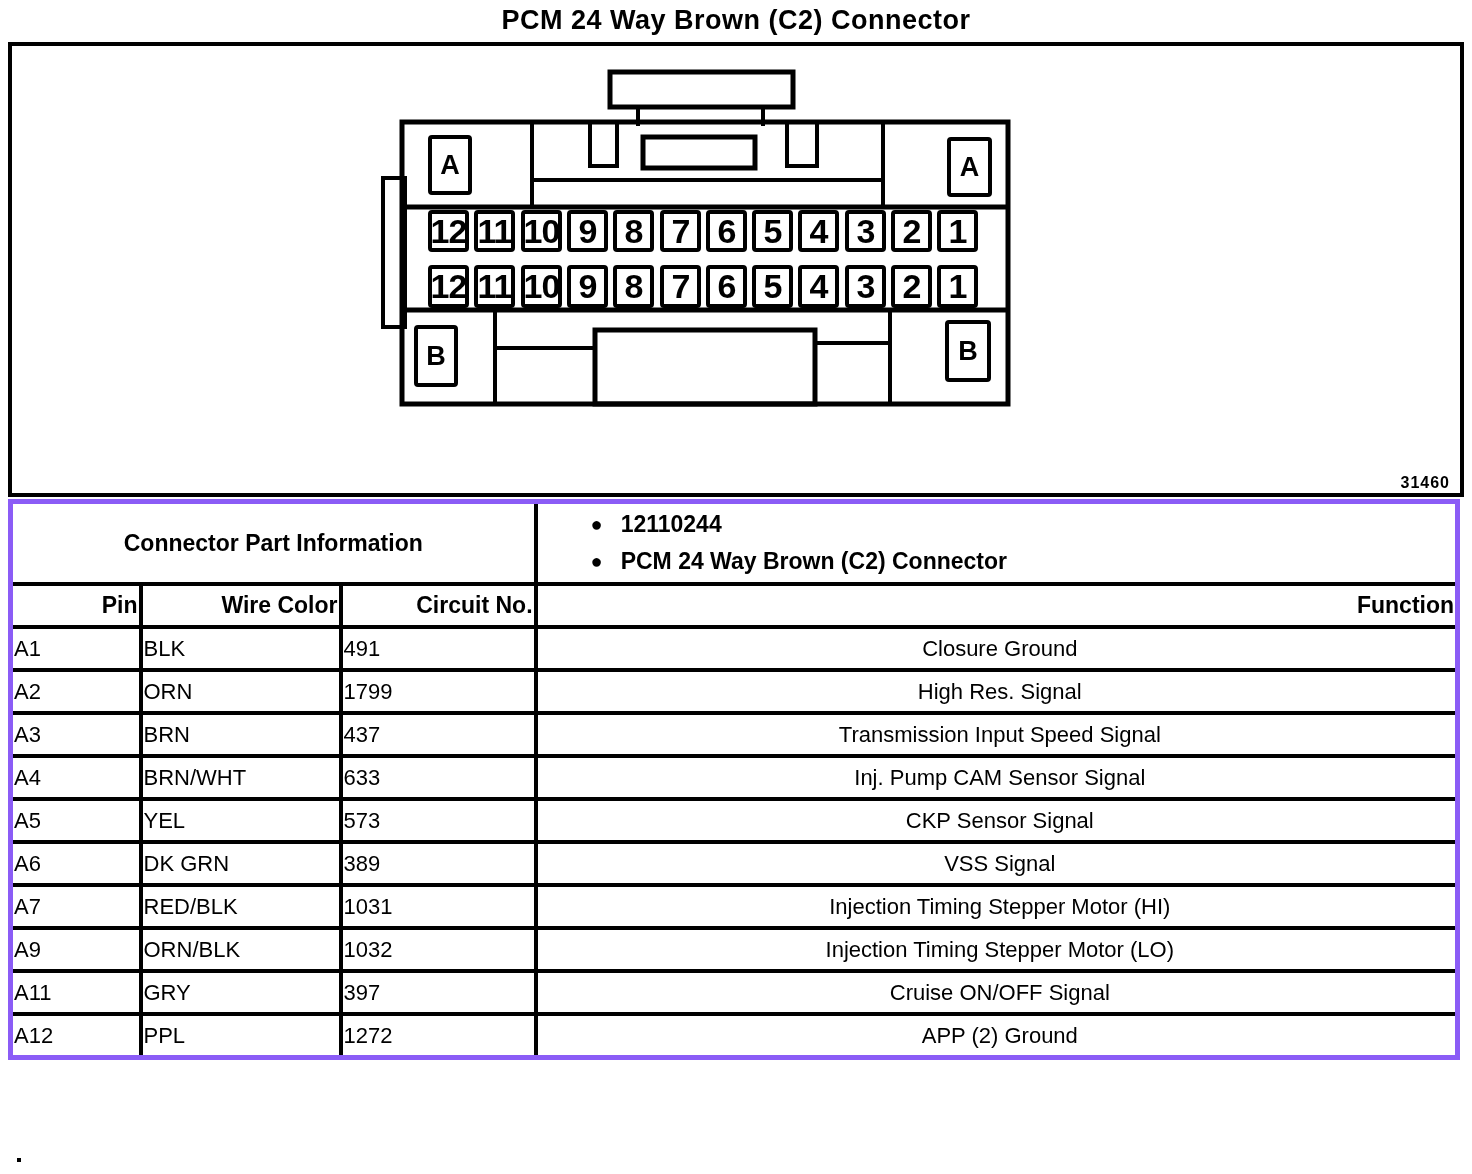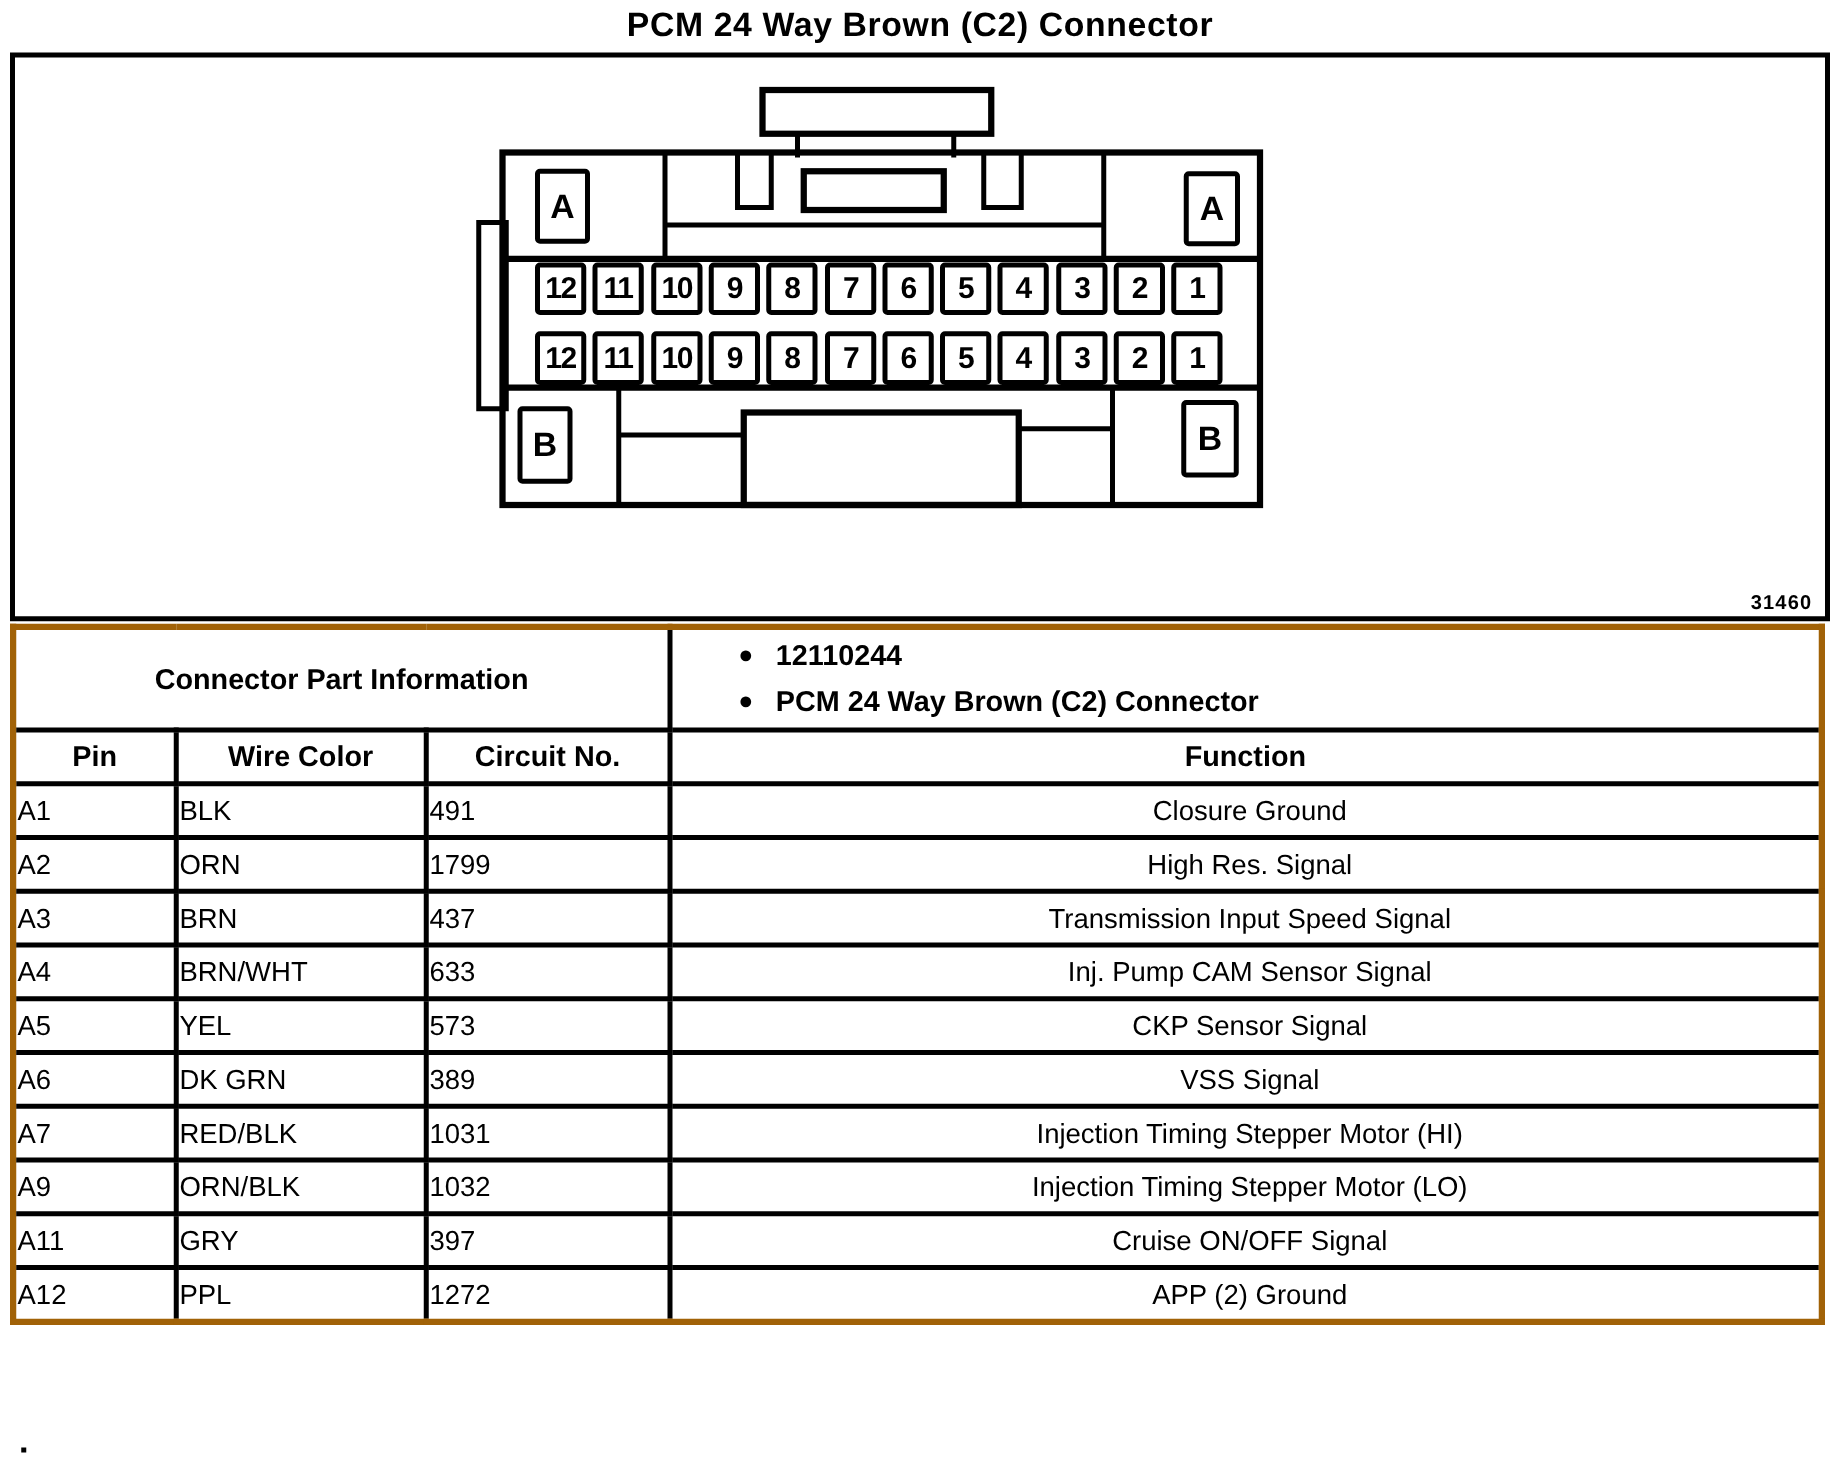--- a/index.html
+++ b/index.html
@@ -23,42 +23,42 @@
     font-weight:bold;font-size:16px;letter-spacing:1px;
   }
   .conn-label{
     position:absolute;border:4px solid #000;border-radius:4px;
     box-sizing:border-box;display:flex;align-items:center;justify-content:center;
     font-weight:bold;font-size:27px;background:#fff;
   }
   .pin-box{
     position:absolute;border:4px solid #000;border-radius:4px;
     box-sizing:border-box;display:flex;align-items:center;justify-content:center;
-    font-weight:bold;font-size:24px;background:#fff;letter-spacing:-1px;
+    font-weight:bold;font-size:34px;background:#fff;letter-spacing:-1px;
   }
   
   table.pinout{
     margin:2px 0 0 8px;width:1184px;border-collapse:collapse;
-    border:5px solid #a16207;table-layout:fixed;
+    border:5px solid #8b5cf6;table-layout:fixed;
   }
   table.pinout td,table.pinout th{
     border:4px solid #000;background:#fff;overflow:hidden;white-space:nowrap;
   }
   .part-info-cell{
     height:76px;text-align:center;vertical-align:middle;
     font-weight:bold;font-size:23px;
   }
   .bullets-cell{height:76px;vertical-align:middle;}
   .bullet-line{
     display:flex;align-items:center;gap:18px;
     font-weight:bold;font-size:23px;padding-left:52px;line-height:37px;
   }
   .bullet-glyph{font-size:20px;}
   th.col-head{
-    height:37px;text-align:center;vertical-align:middle;
+    height:37px;text-align:right;vertical-align:middle;
     font-weight:bold;font-size:23px;
   }
   td.cell{height:37px;font-size:22px;vertical-align:middle;}
   td.cell-fn{text-align:center;padding-left:8px;}
   .scan-dot{position:absolute;left:17px;top:1158px;width:4px;height:4px;background:#000;}
 </style>
 </head>
 <body>
 
 <div class="page-title">PCM 24 Way Brown (C2) Connector</div>

